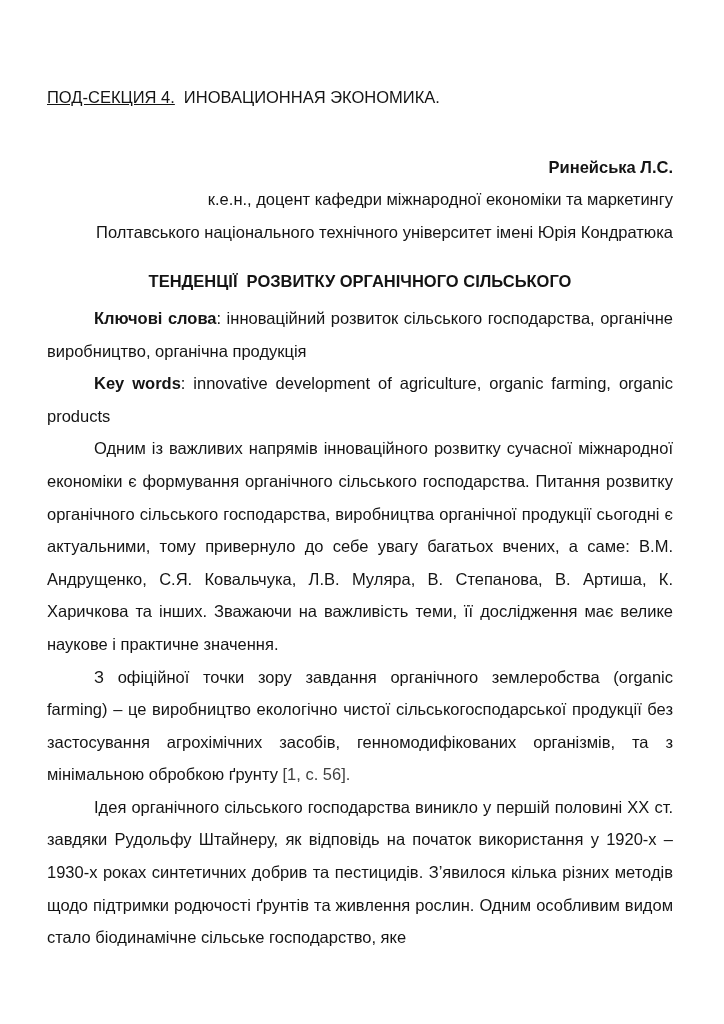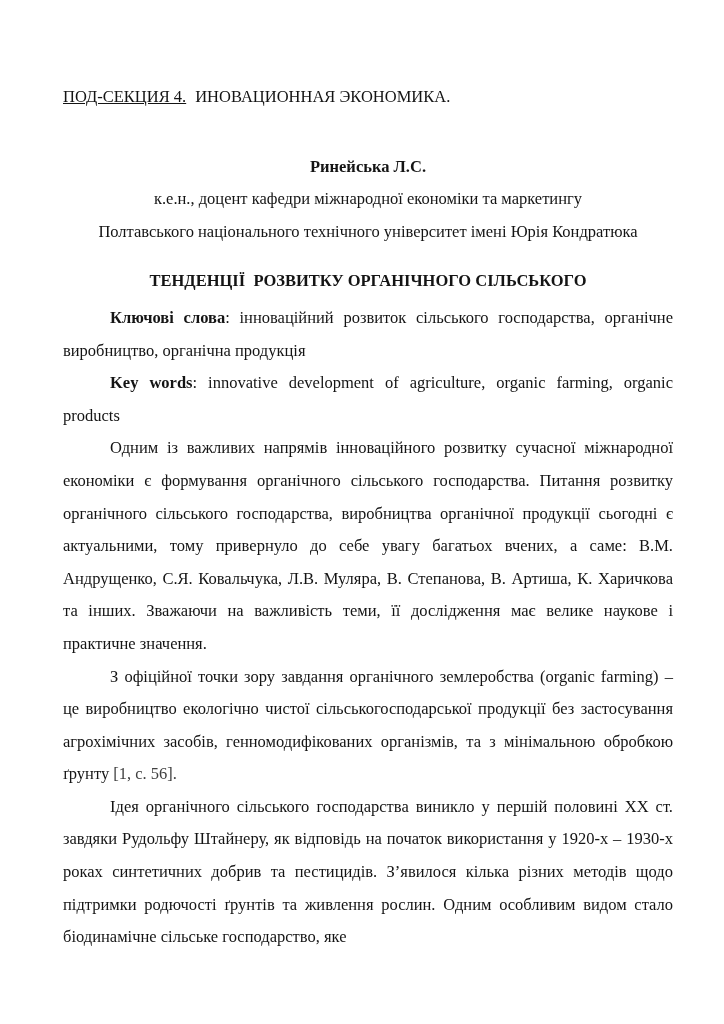--- a/index.html
+++ b/index.html
@@ -5,37 +5,37 @@
   html, body {
     margin: 0;
     padding: 0;
     background: #ffffff;
   }
   .page {
     position: relative;
     width: 724px;
     height: 1024px;
     box-sizing: border-box;
-    padding: 81px 51px 0 63px;
+    padding: 81px 51px 0 47px;
     background: #ffffff;
     overflow: hidden;
-    font-family: Liberation Serif, serif;
+    font-family: Liberation Sans, sans-serif;
     font-size: 16.5px;
     line-height: 32.6px;
     color: #141414;
   }
   .page p { margin: 0; }
 
   .doc-header { text-align: left; }
   .underlined { text-decoration: underline; }
   .hdr-title { margin-left: 9px; }
 
   .author-block {
     margin-top: 37px;
-    text-align: center;
+    text-align: right;
   }
   .bold { font-weight: bold; }
 
   .article-title {
     margin-top: 17px;
     text-align: center;
     font-weight: bold;
   }
   .article-title .t-line { white-space: pre-wrap; }
 

